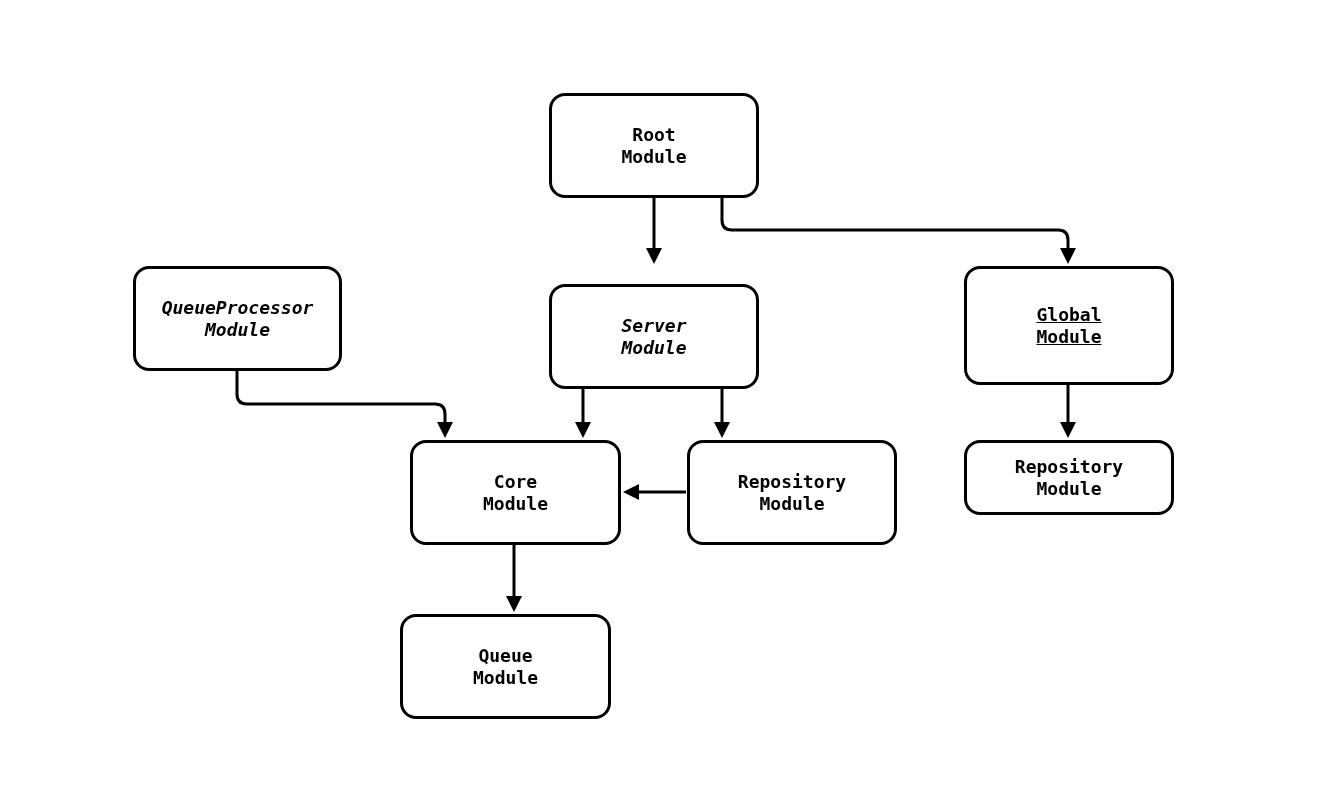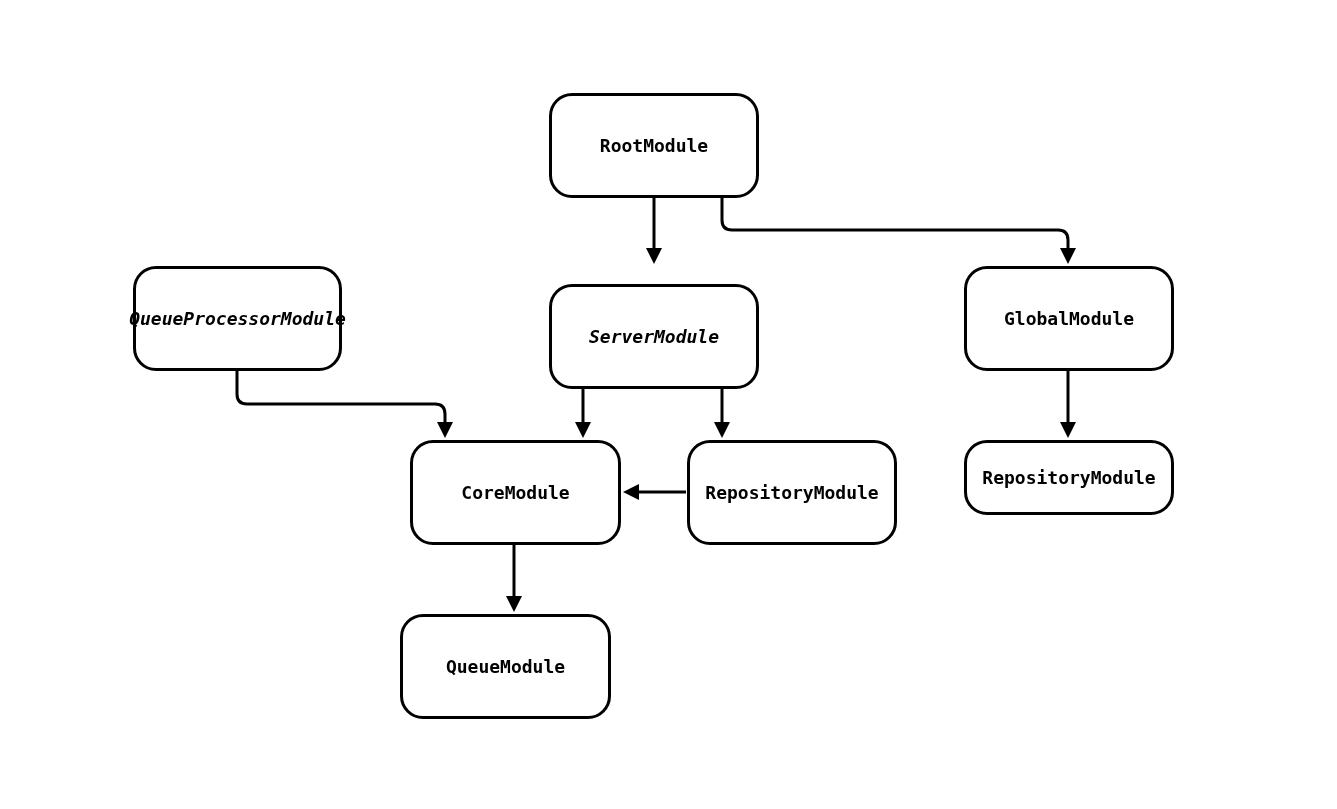--- a/index.html
+++ b/index.html
@@ -25,23 +25,23 @@
     left: 0;
     top: 0;
     width: 1337px;
     height: 809px;
   }
   .node {
     position: absolute;
     box-sizing: border-box;
     background: #ffffff;
     border: 3px solid #000000;
-    border-radius: 23px;
+    border-radius: 16px;
     display: flex;
-    flex-direction: row;
+    flex-direction: column;
     align-items: center;
     justify-content: center;
     z-index: 2;
   }
   .node-label {
     font-family: "DejaVu Sans Mono", "Liberation Mono", monospace;
     font-size: 18px;
     font-weight: 700;
     line-height: 22px;
     color: #000000;
@@ -106,21 +106,21 @@
   <div class="node" style="left:133px; top:266px; width:209px; height:105px;font-style:italic;">
     <div class="node-label">QueueProcessor</div>
     <div class="node-label">Module</div>
   </div>
 
   <div class="node" style="left:549px; top:284px; width:210px; height:105px;font-style:italic;">
     <div class="node-label">Server</div>
     <div class="node-label">Module</div>
   </div>
 
-  <div class="node" style="left:964px; top:266px; width:210px; height:105px;">
+  <div class="node" style="left:964px; top:266px; width:210px; height:119px;text-decoration:underline;">
     <div class="node-label">Global</div>
     <div class="node-label">Module</div>
   </div>
 
   <div class="node" style="left:410px; top:440px; width:211px; height:105px;">
     <div class="node-label">Core</div>
     <div class="node-label">Module</div>
   </div>
 
   <div class="node" style="left:687px; top:440px; width:210px; height:105px;">

